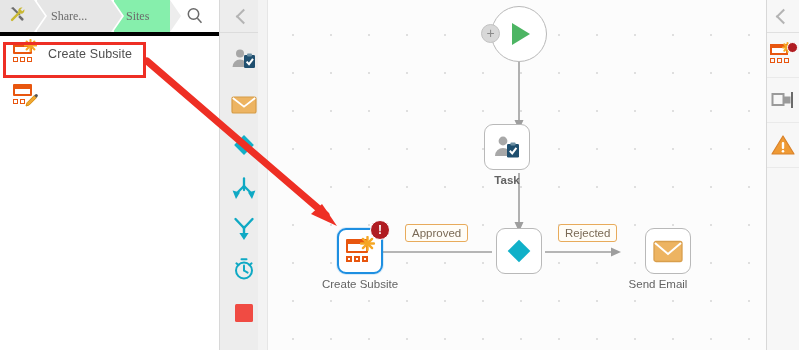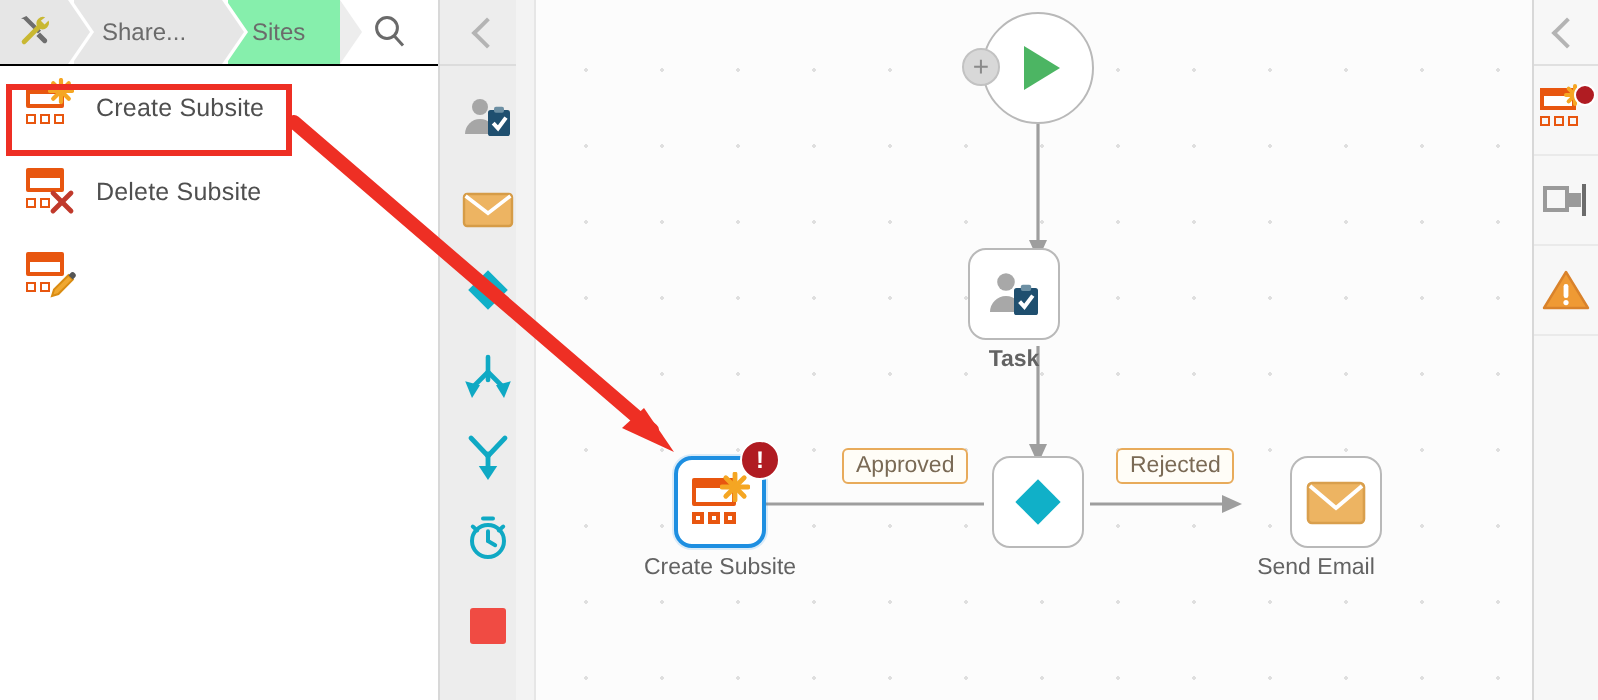--- a/index.html
+++ b/index.html
@@ -6,21 +6,21 @@
   body{
     width:799px;height:350px;overflow:hidden;
     font-family:"Liberation Sans", sans-serif;
     background:#ffffff;color:#5a5a5a;
     -webkit-font-smoothing:antialiased;
   }
   .app{position:relative;width:799px;height:350px;}
 
   
   .left-panel{position:absolute;left:0;top:0;width:220px;height:350px;background:#ffffff;border-right:1px solid #d8d8d8;box-sizing:border-box;}
-  .breadcrumb{position:relative;height:32px;border-bottom:1px solid #000000;background:#ffffff;}
+  .breadcrumb{position:relative;height:32px;border-bottom:4px solid #000000;background:#ffffff;font-family:Liberation Serif, serif;}
   .crumb{position:absolute;top:0;height:32px;display:flex;align-items:center;background:#e6e6e6;color:#6b6b6b;font-size:12px;}
   .crumb .arrow{position:absolute;right:-11px;top:0;width:0;height:0;border-top:16px solid transparent;border-bottom:16px solid transparent;border-left:11px solid #e6e6e6;z-index:2;}
   .crumb .arrow-out{position:absolute;right:-13px;top:0;width:0;height:0;border-top:16px solid transparent;border-bottom:16px solid transparent;border-left:11px solid #ffffff;z-index:1;}
   .crumb-tools{left:0;width:34px;justify-content:center;}
   .crumb-share{left:37px;width:74px;padding-left:14px;box-sizing:border-box;}
   .crumb-sites{left:114px;width:56px;padding-left:12px;box-sizing:border-box;background:#86efac;}
   .crumb-sites .arrow{border-left-color:#ededed;}
   .search-btn{position:absolute;right:14px;top:6px;width:20px;height:20px;}
 
   .action-list{position:absolute;top:33px;left:0;width:219px;}
@@ -118,36 +118,20 @@
               <line x1="6.5" y1="1" x2="6.5" y2="12"></line>
                 <line x1="1" y1="6.5" x2="12" y2="6.5"></line>
               <line x1="2.6" y1="2.6" x2="10.4" y2="10.4"></line>
                 <line x1="10.4" y1="2.6" x2="2.6" y2="10.4"></line>
             </g>
           </svg>
         </span>
         <span class="ai-label">Create Subsite</span>
       </div>
 
-      <div class="action-item">
-        <span class="action-icon">
-          <span class="win"></span>
-          <span class="boxes">
-              <i></i>
-              <i></i>
-            </span>
-          <svg width="14" height="14" viewBox="0 0 14 14" style="position:absolute;left:12px;top:10px;">
-            <g stroke="#c0392b" stroke-width="2.4" stroke-linecap="round">
-              <line x1="2.5" y1="2.5" x2="11.5" y2="11.5"></line>
-                <line x1="11.5" y1="2.5" x2="2.5" y2="11.5"></line>
-            </g>
-          </svg>
-        </span>
-        <span class="ai-label">Delete Subsite</span>
-      </div>
 
 
       <div class="action-item">
         <span class="action-icon">
           <span class="win"></span>
           <span class="boxes">
               <i></i>
               <i></i>
             </span>
           <svg width="15" height="15" viewBox="0 0 15 15" style="position:absolute;left:12px;top:9px;">
@@ -306,21 +290,21 @@
     <div class="node" style="left:357px;top:228px;padding-left:20px;">
       <div class="nbox">
         <svg width="30" height="23" viewBox="0 0 30 23">
           <rect x="1" y="1.5" width="28" height="20" rx="2" fill="#edb462" stroke="#d99f4d" stroke-width="1.3"></rect>
           <polyline points="2,3 15,14 28,3" fill="none" stroke="#fff" stroke-width="2"></polyline>
         </svg>
       </div>
       <div class="nlabel">Send Email</div>
     </div>
 
-    <div class="edge-label" style="left:153px;top:224px;text-align:right;">Approved</div>
+    <div class="edge-label" style="left:137px;top:224px;text-align:right;">Approved</div>
     <div class="edge-label" style="left:290px;top:224px;">Rejected</div>
   </div>
 
   <svg width="799" height="350" style="position:absolute;left:0;top:0;pointer-events:none;">
     <g>
       <line x1="147" y1="61" x2="326" y2="215" stroke="#ee2f24" stroke-width="7" stroke-linecap="round"></line>
       <polygon points="337,226 311,214 322,204" fill="#ee2f24"></polygon>
     </g>
   </svg>
 

